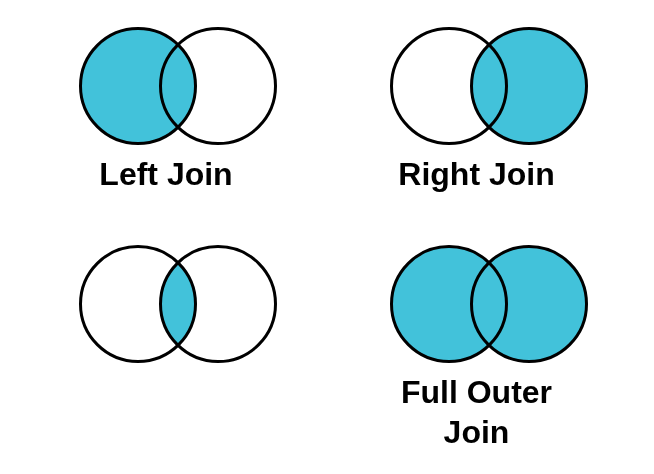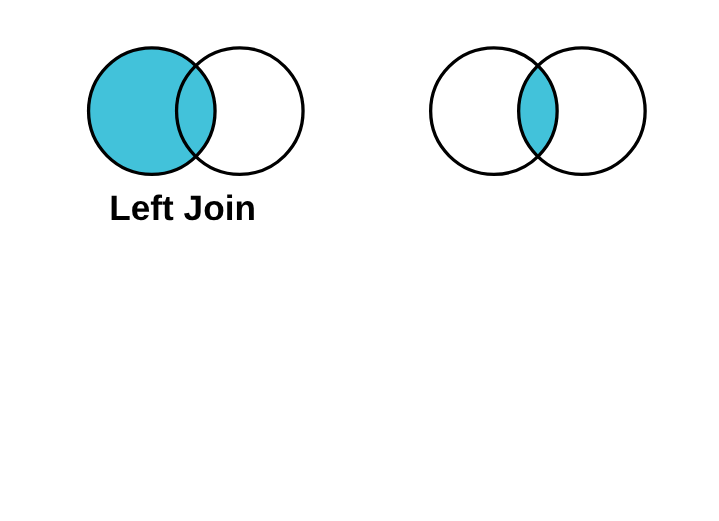--- a/index.html
+++ b/index.html
@@ -13,21 +13,21 @@
     font-family: "Liberation Sans", sans-serif;
     overflow: hidden;
   }
   .canvas {
     box-sizing: border-box;
     width: 654px;
     height: 474px;
     display: grid;
     grid-template-columns: 354px 267px;
     grid-template-rows: auto auto;
-    padding-top: 39px;
+    padding-top: 24px;
     row-gap: 25px;
     justify-items: center;
     align-items: start;
     background: #ffffff;
   }
   figure.venn {
     margin: 0;
     display: flex;
     flex-direction: column;
     align-items: center;
@@ -68,30 +68,60 @@
       </defs>
       <circle class="region region-left" cx="63" cy="62" r="57.5" fill="#42C2DA"></circle>
       <circle class="region region-right" cx="143" cy="62" r="57.5" fill="none"></circle>
       <circle class="region region-intersection" cx="63" cy="62" r="57.5" clip-path="url(#clip-0)" fill="#42C2DA"></circle>
       <circle class="outline" cx="63" cy="62" r="57.5" stroke="#000000"></circle>
       <circle class="outline" cx="143" cy="62" r="57.5" stroke="#000000"></circle>
     </svg>
     <figcaption class="label">Left Join</figcaption>
   </figure>
 
+  <figure class="venn">
+    <svg viewBox="0 0 204 124" width="204" height="124">
+      <defs>
+        <clipPath id="clip-1">
+            <circle cx="143" cy="62" r="57.5"></circle>
+          </clipPath>
+      </defs>
+      <circle class="region region-left" cx="63" cy="62" r="57.5" fill="none"></circle>
+      <circle class="region region-right" cx="143" cy="62" r="57.5" fill="#42C2DA"></circle>
+      <circle class="region region-intersection" cx="63" cy="62" r="57.5" clip-path="url(#clip-1)" fill="#42C2DA"></circle>
+      <circle class="outline" cx="63" cy="62" r="57.5" stroke="#000000"></circle>
+      <circle class="outline" cx="143" cy="62" r="57.5" stroke="#000000"></circle>
+    </svg>
+    <figcaption class="label">Right Join</figcaption>
+  </figure>
 
   <figure class="venn">
     <svg viewBox="0 0 204 124" width="204" height="124">
       <defs>
         <clipPath id="clip-2">
             <circle cx="143" cy="62" r="57.5"></circle>
           </clipPath>
       </defs>
       <circle class="region region-left" cx="63" cy="62" r="57.5" fill="none"></circle>
       <circle class="region region-right" cx="143" cy="62" r="57.5" fill="none"></circle>
       <circle class="region region-intersection" cx="63" cy="62" r="57.5" clip-path="url(#clip-2)" fill="#42C2DA"></circle>
       <circle class="outline" cx="63" cy="62" r="57.5" stroke="#000000"></circle>
       <circle class="outline" cx="143" cy="62" r="57.5" stroke="#000000"></circle>
     </svg>
   </figure>
 
+  <figure class="venn">
+    <svg viewBox="0 0 204 124" width="204" height="124">
+      <defs>
+        <clipPath id="clip-3">
+            <circle cx="143" cy="62" r="57.5"></circle>
+          </clipPath>
+      </defs>
+      <circle class="region region-left" cx="63" cy="62" r="57.5" fill="#42C2DA"></circle>
+      <circle class="region region-right" cx="143" cy="62" r="57.5" fill="#42C2DA"></circle>
+      <circle class="region region-intersection" cx="63" cy="62" r="57.5" clip-path="url(#clip-3)" fill="#42C2DA"></circle>
+      <circle class="outline" cx="63" cy="62" r="57.5" stroke="#000000"></circle>
+      <circle class="outline" cx="143" cy="62" r="57.5" stroke="#000000"></circle>
+    </svg>
+    <figcaption class="label">Full Outer Join</figcaption>
+  </figure>
 
 </div>
 
 </body></html>

